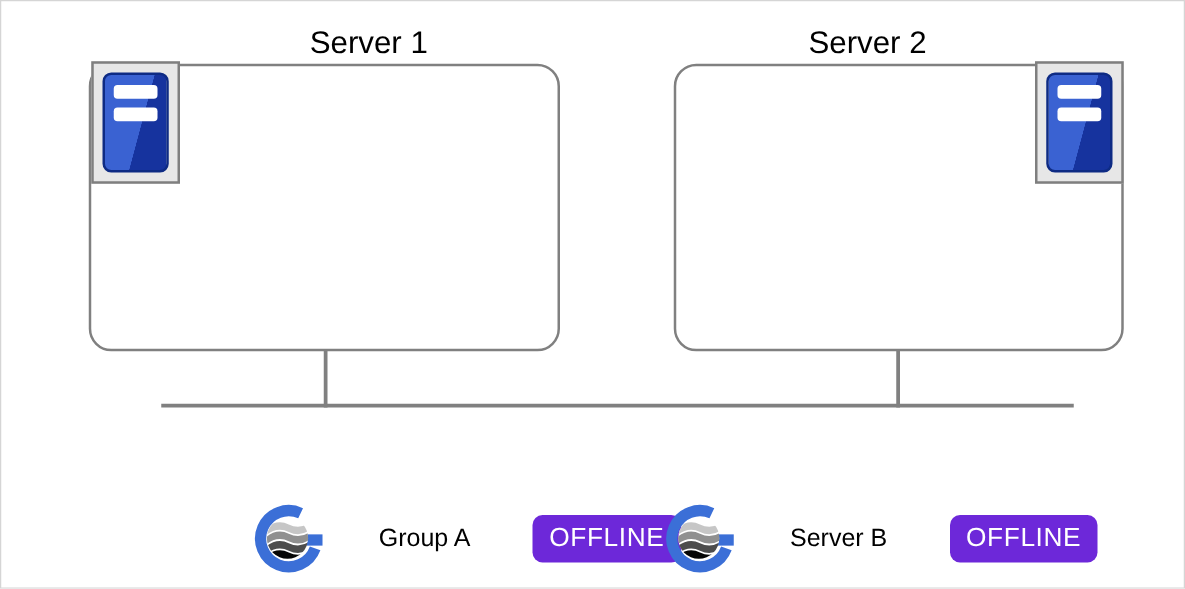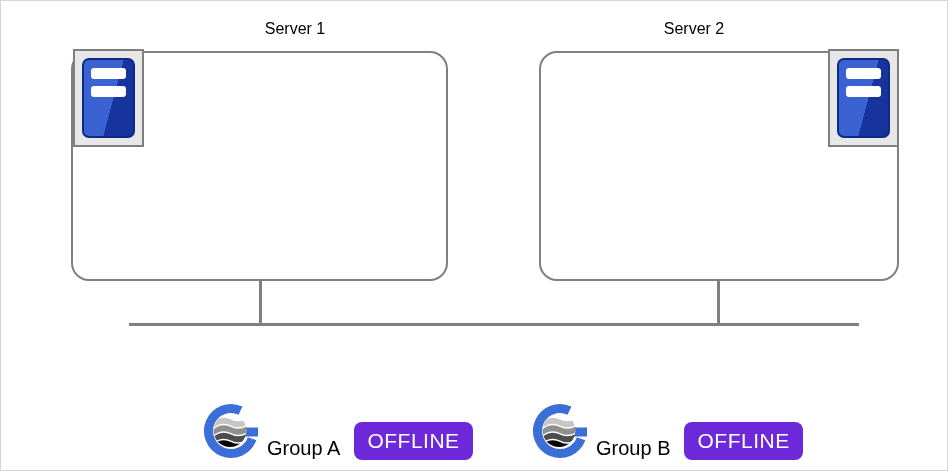--- a/index.html
+++ b/index.html
@@ -13,21 +13,21 @@
     font-family: "Liberation Sans", sans-serif;
     overflow: hidden;
   }
 
   
   .server-title {
     position: absolute;
     top: 19px;
     width: 160px;
     text-align: center;
-    font-size: 16px;
+    font-size: 25px;
     color: #000000;
     white-space: nowrap;
   }
   .server-title.s1 { left: 214px; }
   .server-title.s2 { left: 613px; }
 
   
   .server-box {
     position: absolute;
     top: 50px;
@@ -77,21 +77,22 @@
   .conn.c1 { left: 258px; }
   .conn.c2 { left: 716px; }
   .bus { left: 128px; top: 322px; width: 730px; height: 3px; }
 
   
   .group-row {
     position: absolute;
     top: 401px;
     height: 58px;
     display: flex;
-    align-items: flex-end;
+    align-items: center;
+    gap: 36px;
   }
   .group-row.g1 { left: 202px; }
   .group-row.g2 { left: 531px; }
   .group-logo { width: 56px; height: 58px; flex: 0 0 auto; }
   .group-label {
     margin-left: 8px;
     font-size: 20px;
     color: #000000;
     white-space: nowrap;
   }
@@ -163,17 +164,17 @@
           <circle cx="27" cy="28.5" r="16.5"></circle>
         </clipPath>
       <g clip-path="url(#sphereB)">
         <circle cx="27" cy="28.5" r="16.5" fill="#ffffff"></circle>
         <path d="M10,20 Q19,13 28,17.5 Q37,22 46,15.5 L46,21.5 Q37,28 28,23.5 Q19,19 10,26 Z" fill="#c6c6c6"></path>
         <path d="M10,27.5 Q19,20.5 28,25 Q37,29.5 46,23 L46,29 Q37,35.5 28,31 Q19,26.5 10,33.5 Z" fill="#909090"></path>
         <path d="M10,35 Q19,28 28,32.5 Q37,37 46,30.5 L46,36.5 Q37,43 28,38.5 Q19,34 10,41 Z" fill="#4d4d4d"></path>
         <path d="M10,42.5 Q19,35.5 28,40 Q37,44.5 46,38 L46,50 L10,50 Z" fill="#050505"></path>
       </g>
     </svg>
-    <span class="group-label">Group B</span>
+    <span class="group-label">Server B</span>
     <span class="status-badge">OFFLINE</span>
   </div>
 
 </div>
 
 </body></html>

